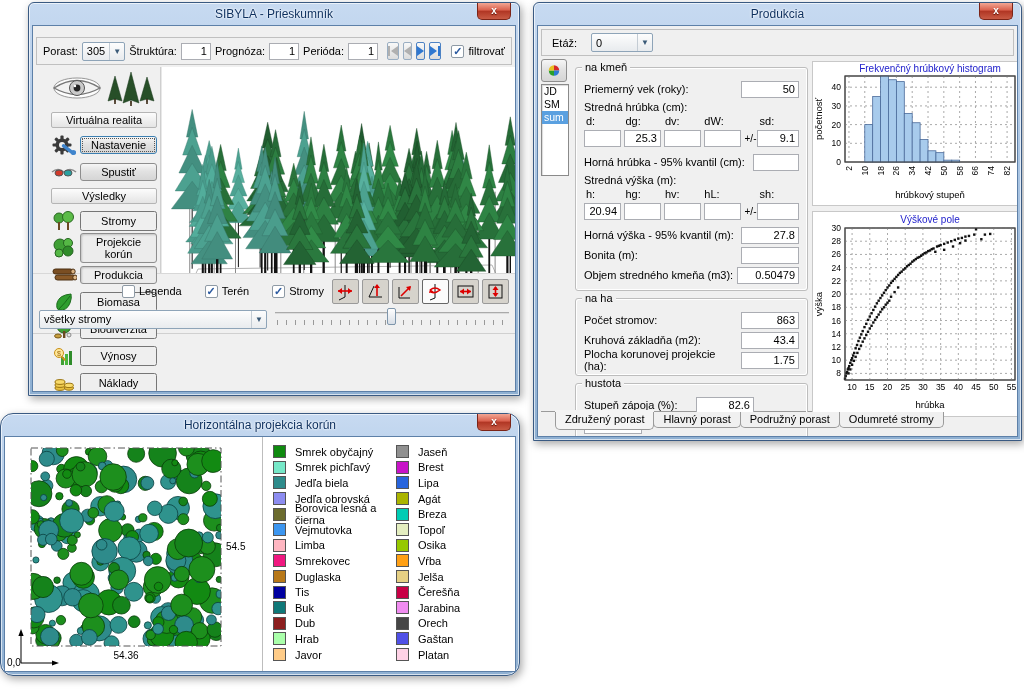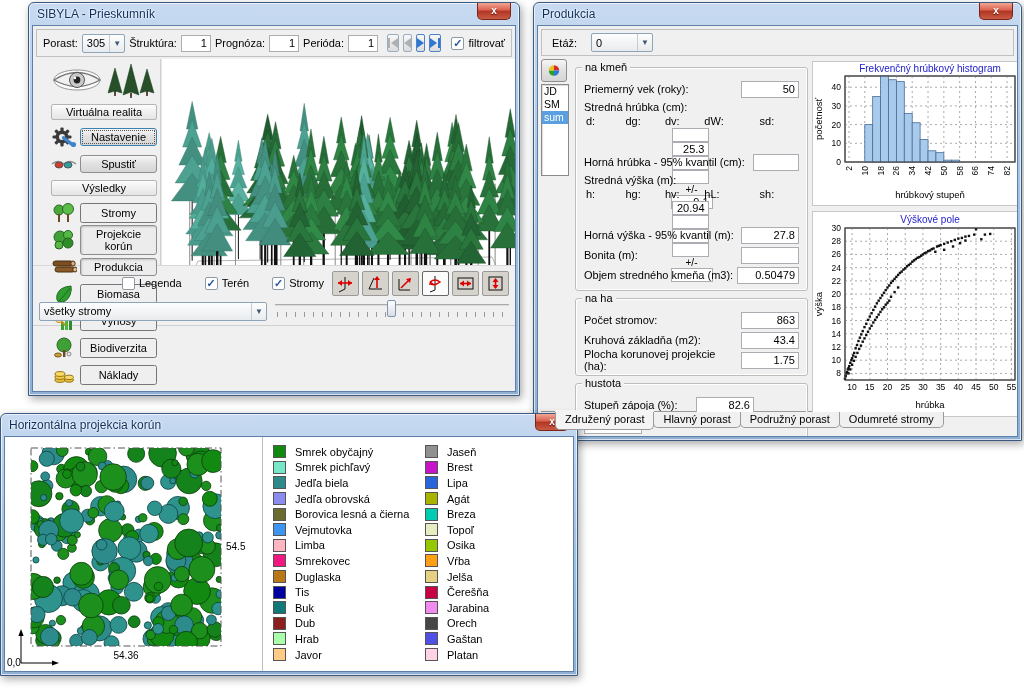--- a/index.html
+++ b/index.html
@@ -2,21 +2,21 @@
 <html><head>
 <meta charset="utf-8">
 <style>
   * { margin:0; padding:0; box-sizing:border-box; }
   html,body { width:1024px; height:695px; background:#ffffff; overflow:hidden;
     font-family:"Liberation Sans", sans-serif; font-size:11px; color:#000; }
   .window { position:absolute; border:1px solid #3a5a82; border-radius:6px 6px 0 0;
     background:linear-gradient(180deg,#c7daf1 0%,#a9c4e2 40%,#8fb0d2 100%);
     box-shadow:inset 0 0 0 1px rgba(255,255,255,.65), 2px 3px 8px rgba(0,0,0,.35); }
   .titlebar { height:22px; display:flex; align-items:center; padding:0 8px;
-    color:#0c2f5e; text-shadow:0 0 3px #fff, 0 0 2px #fff; font-size:12px; }
+    color:#0c2f5e; text-shadow:0 0 3px #fff, 0 0 2px #fff; font-size:12px;justify-content:center; }
   .close-btn { position:absolute; top:0; right:8px; width:34px; height:17px;
     background:linear-gradient(180deg,#f2a693 0%,#d95f4c 45%,#b03523 50%,#c85a44 100%);
     border:1px solid #7c2417; border-top:none; border-radius:0 0 5px 5px;
     color:#fff; font-size:10px; font-weight:bold; text-align:center; line-height:15px;
     text-shadow:0 1px 1px #5a1208; cursor:pointer; }
   .client { position:absolute; left:3px; right:3px; bottom:3px; top:22px;
     background:#f0f0f0; border:1px solid #5d80a8; overflow:hidden; }
 
   
   .btn { background:linear-gradient(180deg,#f6f6f6,#e2e2e2 45%,#d5d5d5); border:1px solid #8e8e8e;
@@ -34,21 +34,21 @@
   .cb { width:13px; height:13px; background:#fff; border:1px solid #8e9aa5; border-radius:2px;
     display:inline-flex; align-items:center; justify-content:center; font-size:11px; font-weight:bold;
     color:#2b5aa0; line-height:1; margin-right:4px; flex:none; cursor:pointer; }
   .cbrow { display:flex; align-items:center; }
   .gb { position:relative; border:1px solid #bdbdbd; border-radius:3px; box-shadow:1px 1px 0 #fff inset, -1px -1px 0 #fff inset;
     padding:11px 8px 5px; margin-bottom:7px; }
   .gbl { position:absolute; top:-7px; left:6px; background:#f0f0f0; padding:0 3px; }
 
   
   #w1 { left:28px; top:2px; width:492px; height:394px; }
-  #w1-toolbar { margin:3px 3px 2px 3px; height:28px; border:1px solid #c0c0c0; background:#f0f0f0;
+  #w1-toolbar { margin:11px 3px 2px 3px; height:28px; border:1px solid #c0c0c0; background:#f0f0f0;
     display:flex; align-items:center; padding:0 6px; gap:4px; }
   #w1-toolbar .sm-in { width:30px; }
   .navbtn { width:21px; height:18px; display:flex; align-items:center; justify-content:center; gap:1px;
     background:linear-gradient(180deg,#f8f8f8,#dcdcdc); border:1px solid #9aaec2; border-radius:2px; cursor:pointer; }
   .navbtn.on { border-color:#4d82c4; }
   .tri { width:0; height:0; border-style:solid; }
   .tri.l { border-width:5px 7px 5px 0; border-color:transparent #b0b0b0 transparent transparent; }
   .tri.r { border-width:5px 0 5px 7px; border-color:transparent transparent transparent #b0b0b0; }
   .navbtn.on .tri.r { border-left-color:#2f77d0; }
   .bar { width:2px; height:10px; background:#b0b0b0; }
@@ -87,33 +87,33 @@
     font-size:10.5px; overflow:hidden; }
   #species-list .it { padding:0 2px; height:13px; line-height:13px; cursor:pointer; }
   #species-list .it.sel { background:#5aa0e0; color:#fff; }
   #w2-form { width:233px; flex:none; padding-top:8px; }
   .frow { display:flex; align-items:center; height:20px; }
   .frow .fl { flex:1; }
   .dlab { display:flex; height:13px; }
   .dlab span { width:40px; padding-left:2px; }
   .dlab .sp { width:16px; }
   .dlab .last { width:42px; }
-  .dins { display:flex; align-items:center; height:20px;flex-direction:column; }
+  .dins { display:flex; align-items:center; height:20px; }
   .dins .tbox { width:37px; margin-right:3px; }
   .dins .pm { width:16px; text-align:center; font-size:10px; margin-right:0; }
   .dins .tbox.last { width:42px; margin-right:0; }
   #w2-charts { flex:1; padding-top:2px; }
   .chart-panel { background:#fff; border:1px solid #c8c8c8; margin-bottom:5px; }
   #w2-tabs { display:flex; align-items:flex-start; border-top:1px solid #9a9a9a; margin:0 3px; padding-left:14px; height:21px; }
   .tab { border:1px solid #9a9a9a; border-top:none; background:#f0f0f0; padding:1px 9px 2px;
     border-radius:0 0 5px 5px; margin-right:-1px; cursor:pointer; font-size:11px; position:relative; }
   .tab.active { z-index:2; background:#f4f4f4; height:18px; box-shadow:0 -2px 0 #f4f4f4; }
 
   
-  #w3 { left:0px; top:413px; width:578px; height:263px; }
+  #w3 { left:0px; top:413px; width:520px; height:263px;border-radius:13px; }
   #w3 .client { background:#fff; }
   #w3-body { display:flex; height:100%; }
   #w3-map { width:258px; flex:none; border-right:1px solid #bdbdbd; }
   #w3-legend { flex:1; display:flex; padding:7px 0 0 10px; gap:4px; }
   .leg-col { width:50%; }
   .leg-item { display:flex; align-items:center; height:15.6px; gap:9px; }
   .leg-sw { width:13px; height:13px; border:1px solid #555; flex:none; }
 
   text { font-family:"Liberation Sans", sans-serif; }
 </style>
@@ -255,40 +255,40 @@
                 <svg width="22" height="22" viewBox="0 0 22 22">
                   <path d="M18 3 Q6 4 4 12 Q3 18 6 19 Q14 20 17 12 Q19 7 18 3 Z" fill="#2f9e2f" stroke="#1a6a1a"></path>
                   <path d="M6 18 Q12 12 17 5" stroke="#1a6a1a" fill="none"></path>
                 </svg>
               </span>
               <button class="lbl">Biomasa</button>
             </div>
             <div class="sb-row">
               <span class="ic">
                 <svg width="24" height="22" viewBox="0 0 24 22">
+                  <circle cx="12" cy="8" r="7" fill="#3fa035" stroke="#256420"></circle>
+                  <rect x="11" y="13" width="2.4" height="7" fill="#6a4a22"></rect>
+                  <ellipse cx="6" cy="18" rx="3.4" ry="2" fill="#c8a040" stroke="#7a5a18"></ellipse>
+                  <circle cx="17" cy="17" r="2" fill="#e8e8e8" stroke="#888"></circle>
+                </svg>
+              </span>
+              <button class="lbl">Biodiverzita</button>
+            </div>
+            <div class="sb-row">
+              <span class="ic">
+                <svg width="24" height="22" viewBox="0 0 24 22">
                   <rect x="9" y="12" width="3" height="8" fill="#3fa035"></rect>
                   <rect x="13" y="9" width="3" height="11" fill="#4ab83e"></rect>
                   <rect x="17" y="6" width="3" height="14" fill="#2f8c2a"></rect>
                   <circle cx="7" cy="8" r="4.5" fill="#ffe89a" stroke="#c89018"></circle>
                   <text x="7" y="11" font-size="7" text-anchor="middle" fill="#a06a10">$</text>
                   <rect x="9.5" y="11" width="5" height="2" transform="rotate(45 10 12)" fill="#c89018"></rect>
                 </svg>
               </span>
               <button class="lbl">Výnosy</button>
-            </div>
-            <div class="sb-row">
-              <span class="ic">
-                <svg width="24" height="22" viewBox="0 0 24 22">
-                  <circle cx="12" cy="8" r="7" fill="#3fa035" stroke="#256420"></circle>
-                  <rect x="11" y="13" width="2.4" height="7" fill="#6a4a22"></rect>
-                  <ellipse cx="6" cy="18" rx="3.4" ry="2" fill="#c8a040" stroke="#7a5a18"></ellipse>
-                  <circle cx="17" cy="17" r="2" fill="#e8e8e8" stroke="#888"></circle>
-                </svg>
-              </span>
-              <button class="lbl">Biodiverzita</button>
             </div>
             <div class="sb-row">
               <span class="ic">
                 <svg width="24" height="20" viewBox="0 0 24 20">
                   <g stroke="#9a7410">
                     <ellipse cx="8" cy="15" rx="5" ry="2.4" fill="#e8c040"></ellipse>
                     <ellipse cx="8" cy="12" rx="5" ry="2.4" fill="#f0cc50"></ellipse>
                     <ellipse cx="8" cy="9" rx="5" ry="2.4" fill="#f8da6a"></ellipse>
                     <ellipse cx="17" cy="15" rx="4.4" ry="2.2" fill="#e8c040"></ellipse>
                     <ellipse cx="17" cy="12.4" rx="4.4" ry="2.2" fill="#f8da6a"></ellipse>

